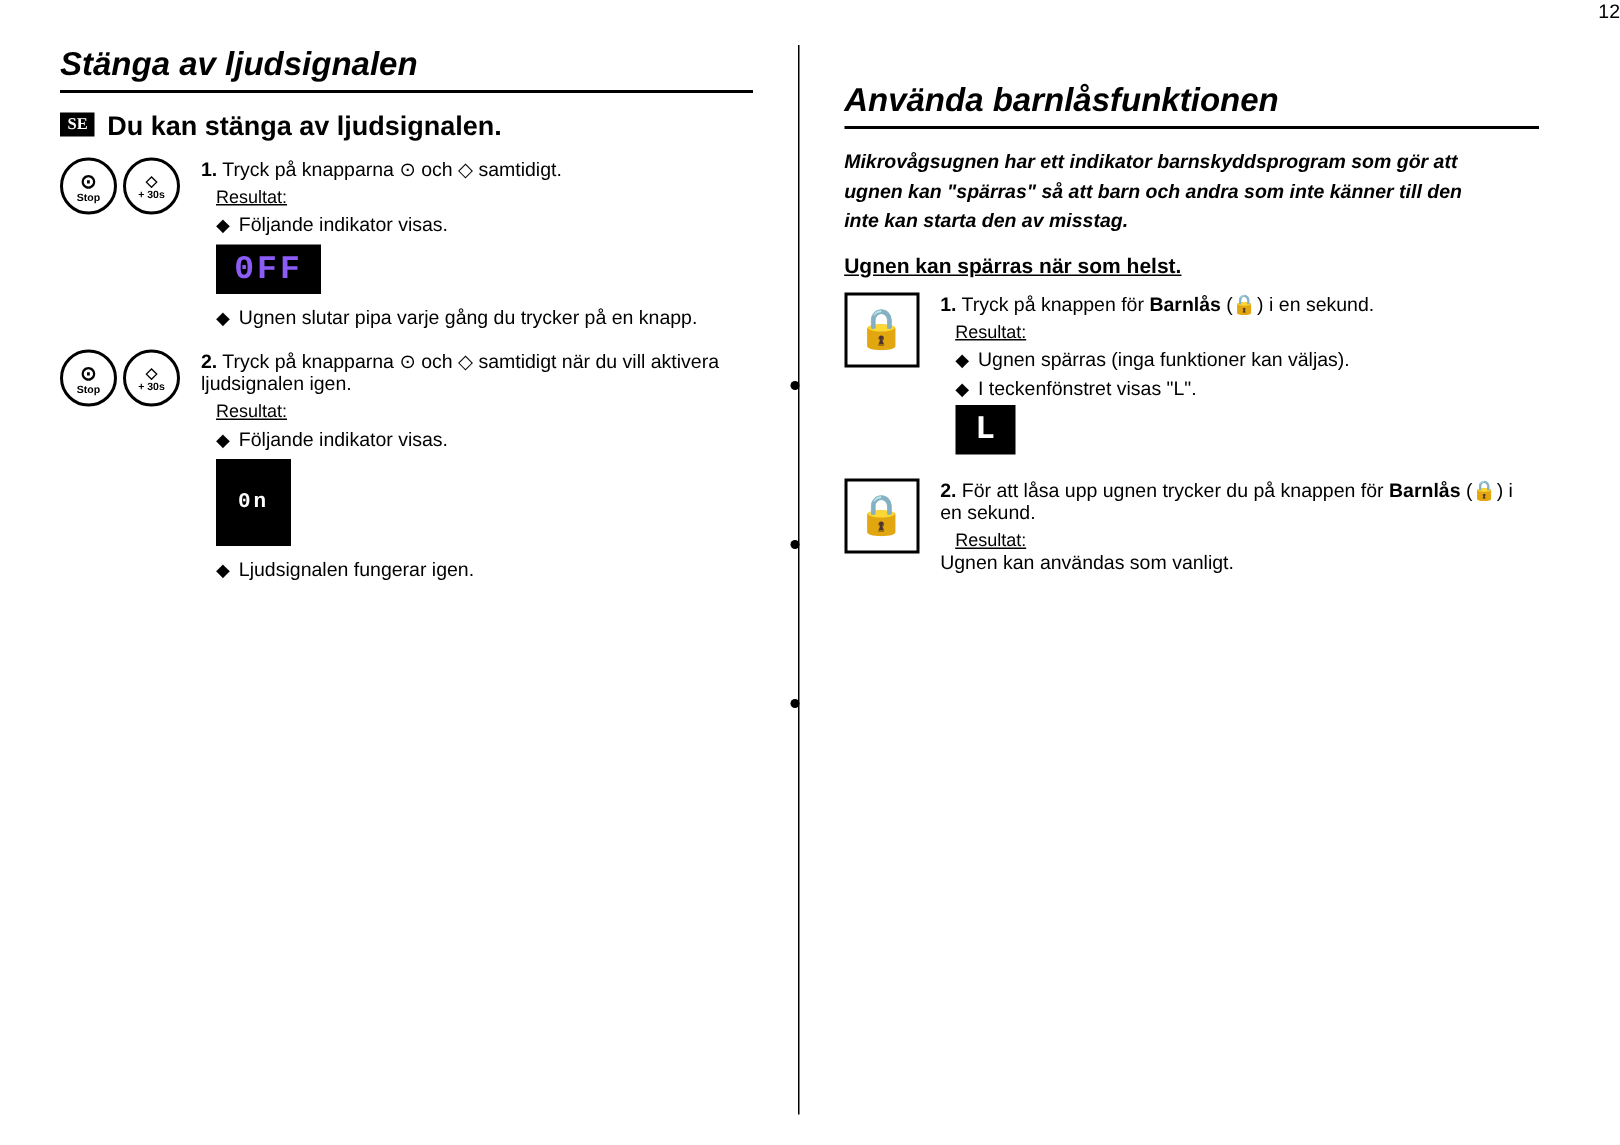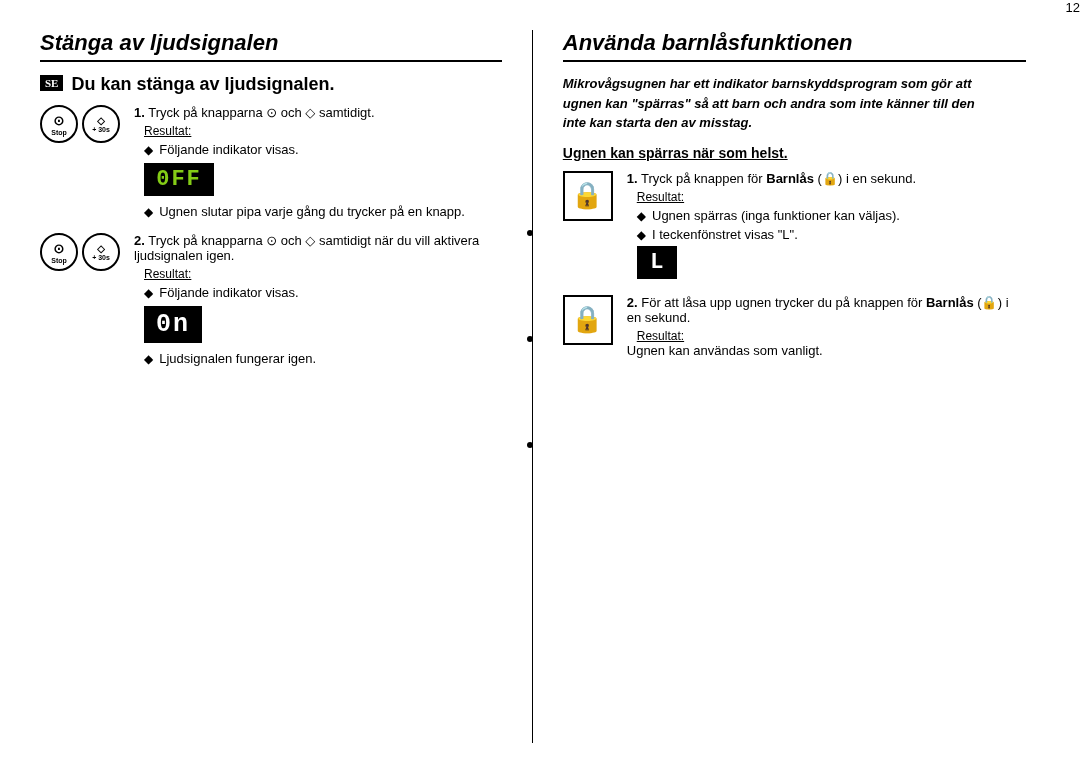--- a/index.html
+++ b/index.html
@@ -31,20 +31,21 @@
     .left-col {
       width: 50%;
       padding-right: 30px;
       border-right: 1px solid #000;
     }
 
     
     .right-col {
       width: 50%;
       padding-left: 30px;
+      margin-top: 24px;
     }
 
     .section-title {
       font-size: 22px;
       font-style: italic;
       font-weight: bold;
       border-bottom: 2px solid #000;
       padding-bottom: 4px;
       margin-bottom: 12px;
     }
@@ -152,41 +153,41 @@
     .bullet-diamond {
       margin-right: 6px;
       font-size: 12px;
       flex-shrink: 0;
       margin-top: 1px;
     }
 
     
     .display-box {
       background: #000;
-      color: #84cc16;
+      color: #8b5cf6;
       font-size: 22px;
       font-weight: bold;
       font-family: 'Courier New', monospace;
       padding: 4px 12px;
       display: inline-block;
       margin-left: 10px;
       margin-top: 6px;
       margin-bottom: 4px;
       letter-spacing: 2px;
       min-width: 70px;
       text-align: center;
     }
 
     .display-box-small {
       background: #000;
       color: #fff;
-      font-size: 25px;
+      font-size: 14px;
       font-weight: bold;
       font-family: 'Courier New', monospace;
-      padding: 4px 12px;
+      padding: 21px 12px;
       display: inline-block;
       margin-left: 10px;
       margin-top: 6px;
       margin-bottom: 4px;
       letter-spacing: 2px;
       min-width: 50px;
       text-align: center;
     }
 
     

